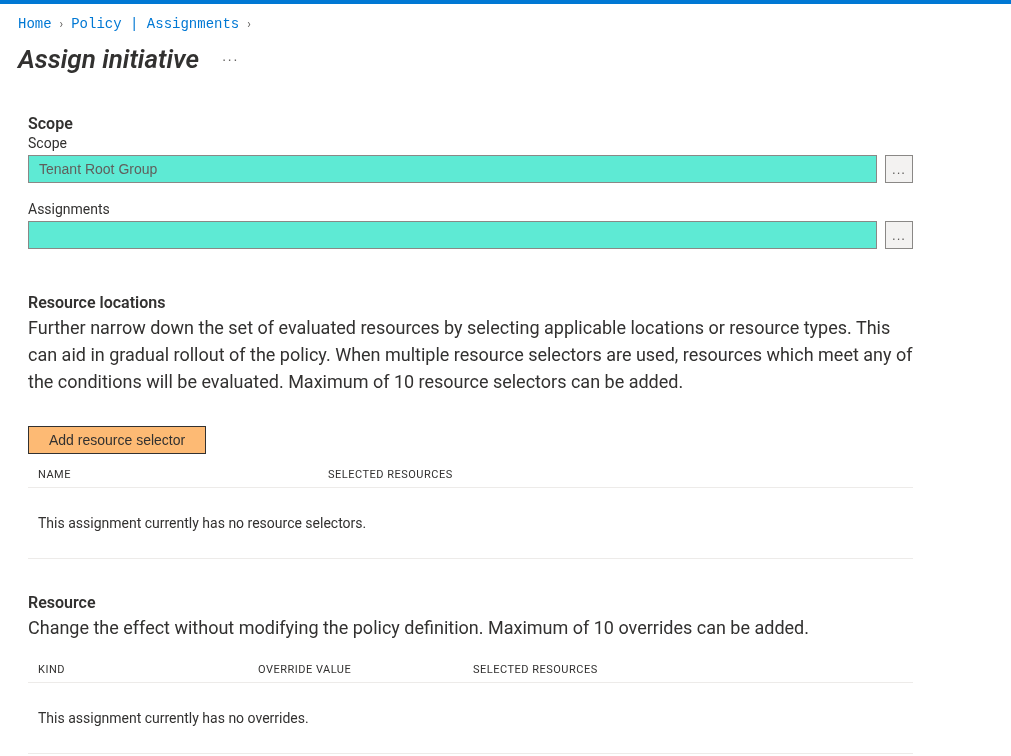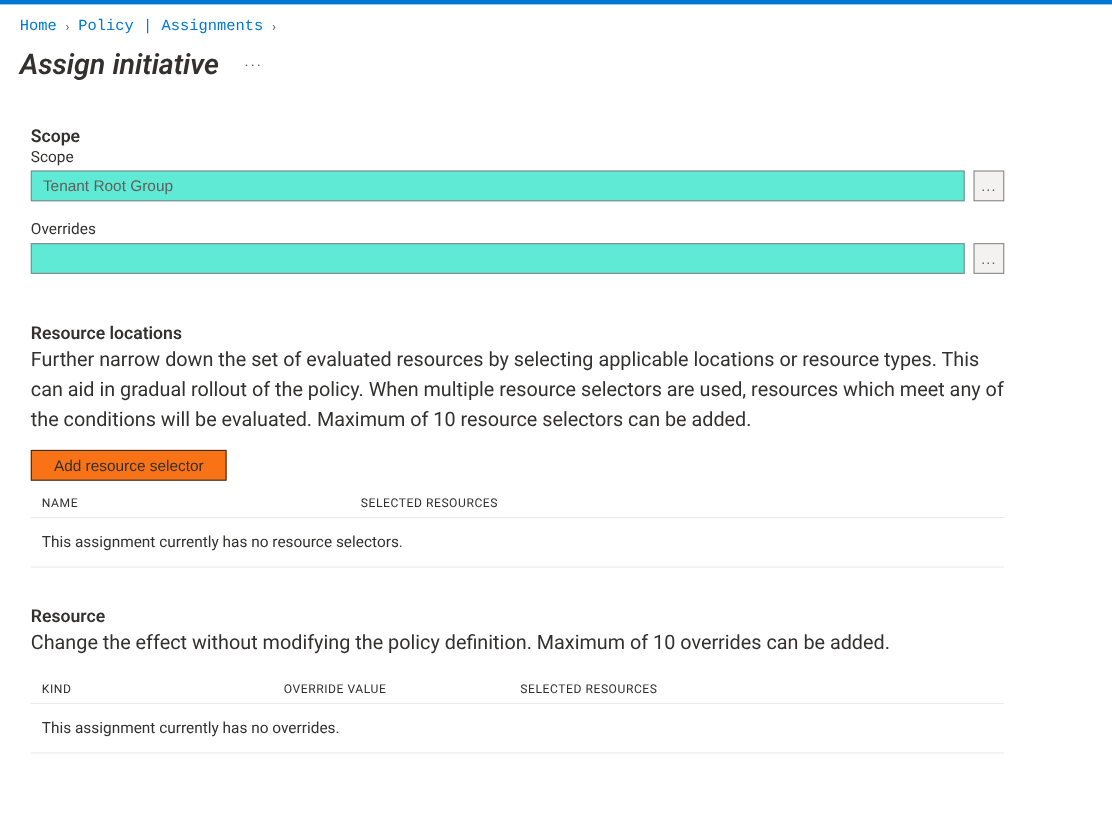--- a/index.html
+++ b/index.html
@@ -108,45 +108,46 @@
       height: 26px;
     }
     .section-desc {
       font-size: 18px;
       color: #323130;
       line-height: 1.5;
       margin-top: 2px;
       margin-bottom: 14px;
     }
     .action-btn {
-      background: #f97316;
+      background: #fdba74;
       border: 1px solid #323130;
       padding: 5px 20px;
       font-size: 14px;
       color: #323130;
       cursor: pointer;
       margin-bottom: 6px;
+      margin-top: 17px;
     }
     .table-header {
       display: flex;
       padding: 8px 10px 6px 10px;
       font-size: 11px;
       font-weight: 400;
       color: #323130;
       letter-spacing: 0.5px;
     }
     .col-name { flex: 0 0 290px; }
     .col-selected { flex: 1; }
     .col-kind { flex: 0 0 220px; }
     .col-override { flex: 0 0 215px; }
     .col-selected2 { flex: 1; }
     .table-empty {
       border-top: 1px solid #edebe9;
       border-bottom: 1px solid #edebe9;
-      padding: 14px 10px;
+      padding: 27px 10px;
       font-size: 14px;
       color: #323130;
     }
     .gap-lg {
       height: 34px;
     }
   </style>
 </head>
 <body>
 
@@ -169,21 +170,21 @@
   <div class="form-area">
 
     
     <div class="section-heading">Scope</div>
     <div class="field-label">Scope</div>
     <div class="input-row">
       <input type="text" class="text-input" readonly="" value="Tenant Root Group" style="">
       <button class="ellipsis-btn">...</button>
     </div>
 
-    <div class="field-label">Overrides</div>
+    <div class="field-label">Assignments</div>
     <div class="input-row">
       <input type="text" class="text-input" readonly="" value="" style="">
       <button class="ellipsis-btn">...</button>
     </div>
 
     <div class="section-spacer"></div>
 
     
     <div class="section-heading">Resource locations</div>
     <div class="section-desc">Further narrow down the set of evaluated resources by selecting applicable locations or resource types. This can aid in gradual rollout of the policy. When multiple resource selectors are used, resources which meet any of the conditions will be evaluated. Maximum of 10 resource selectors can be added.</div>

